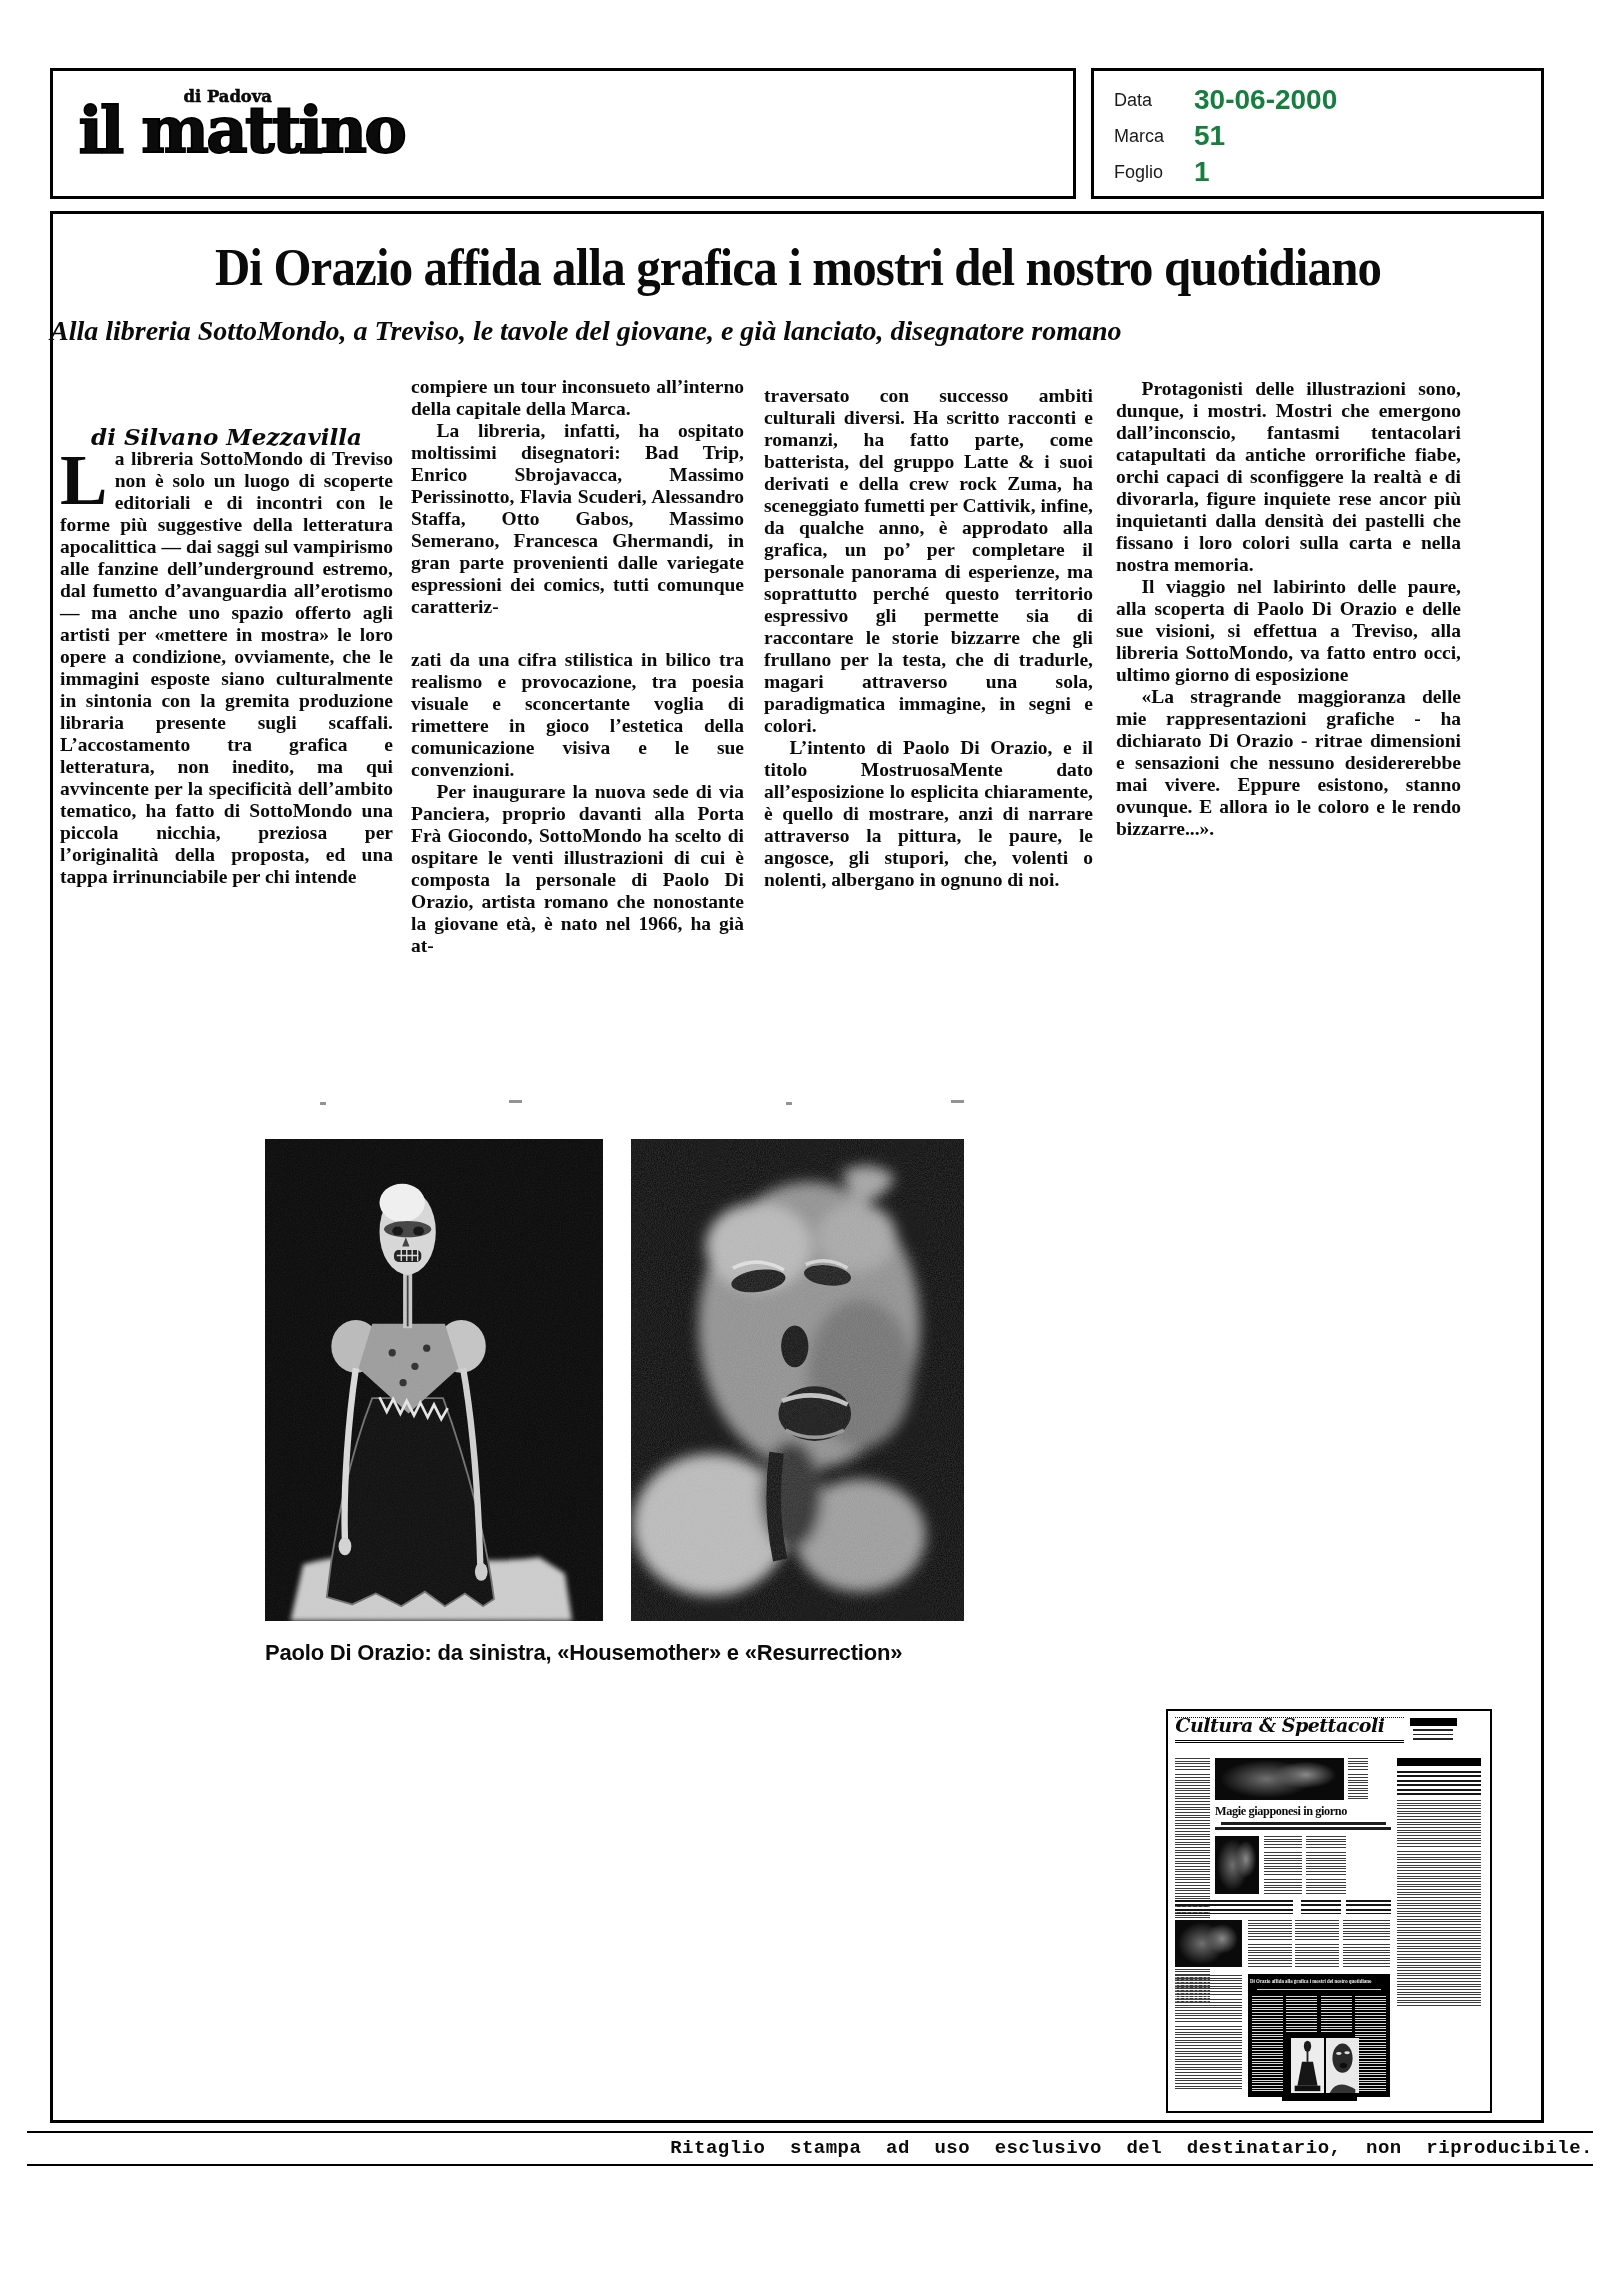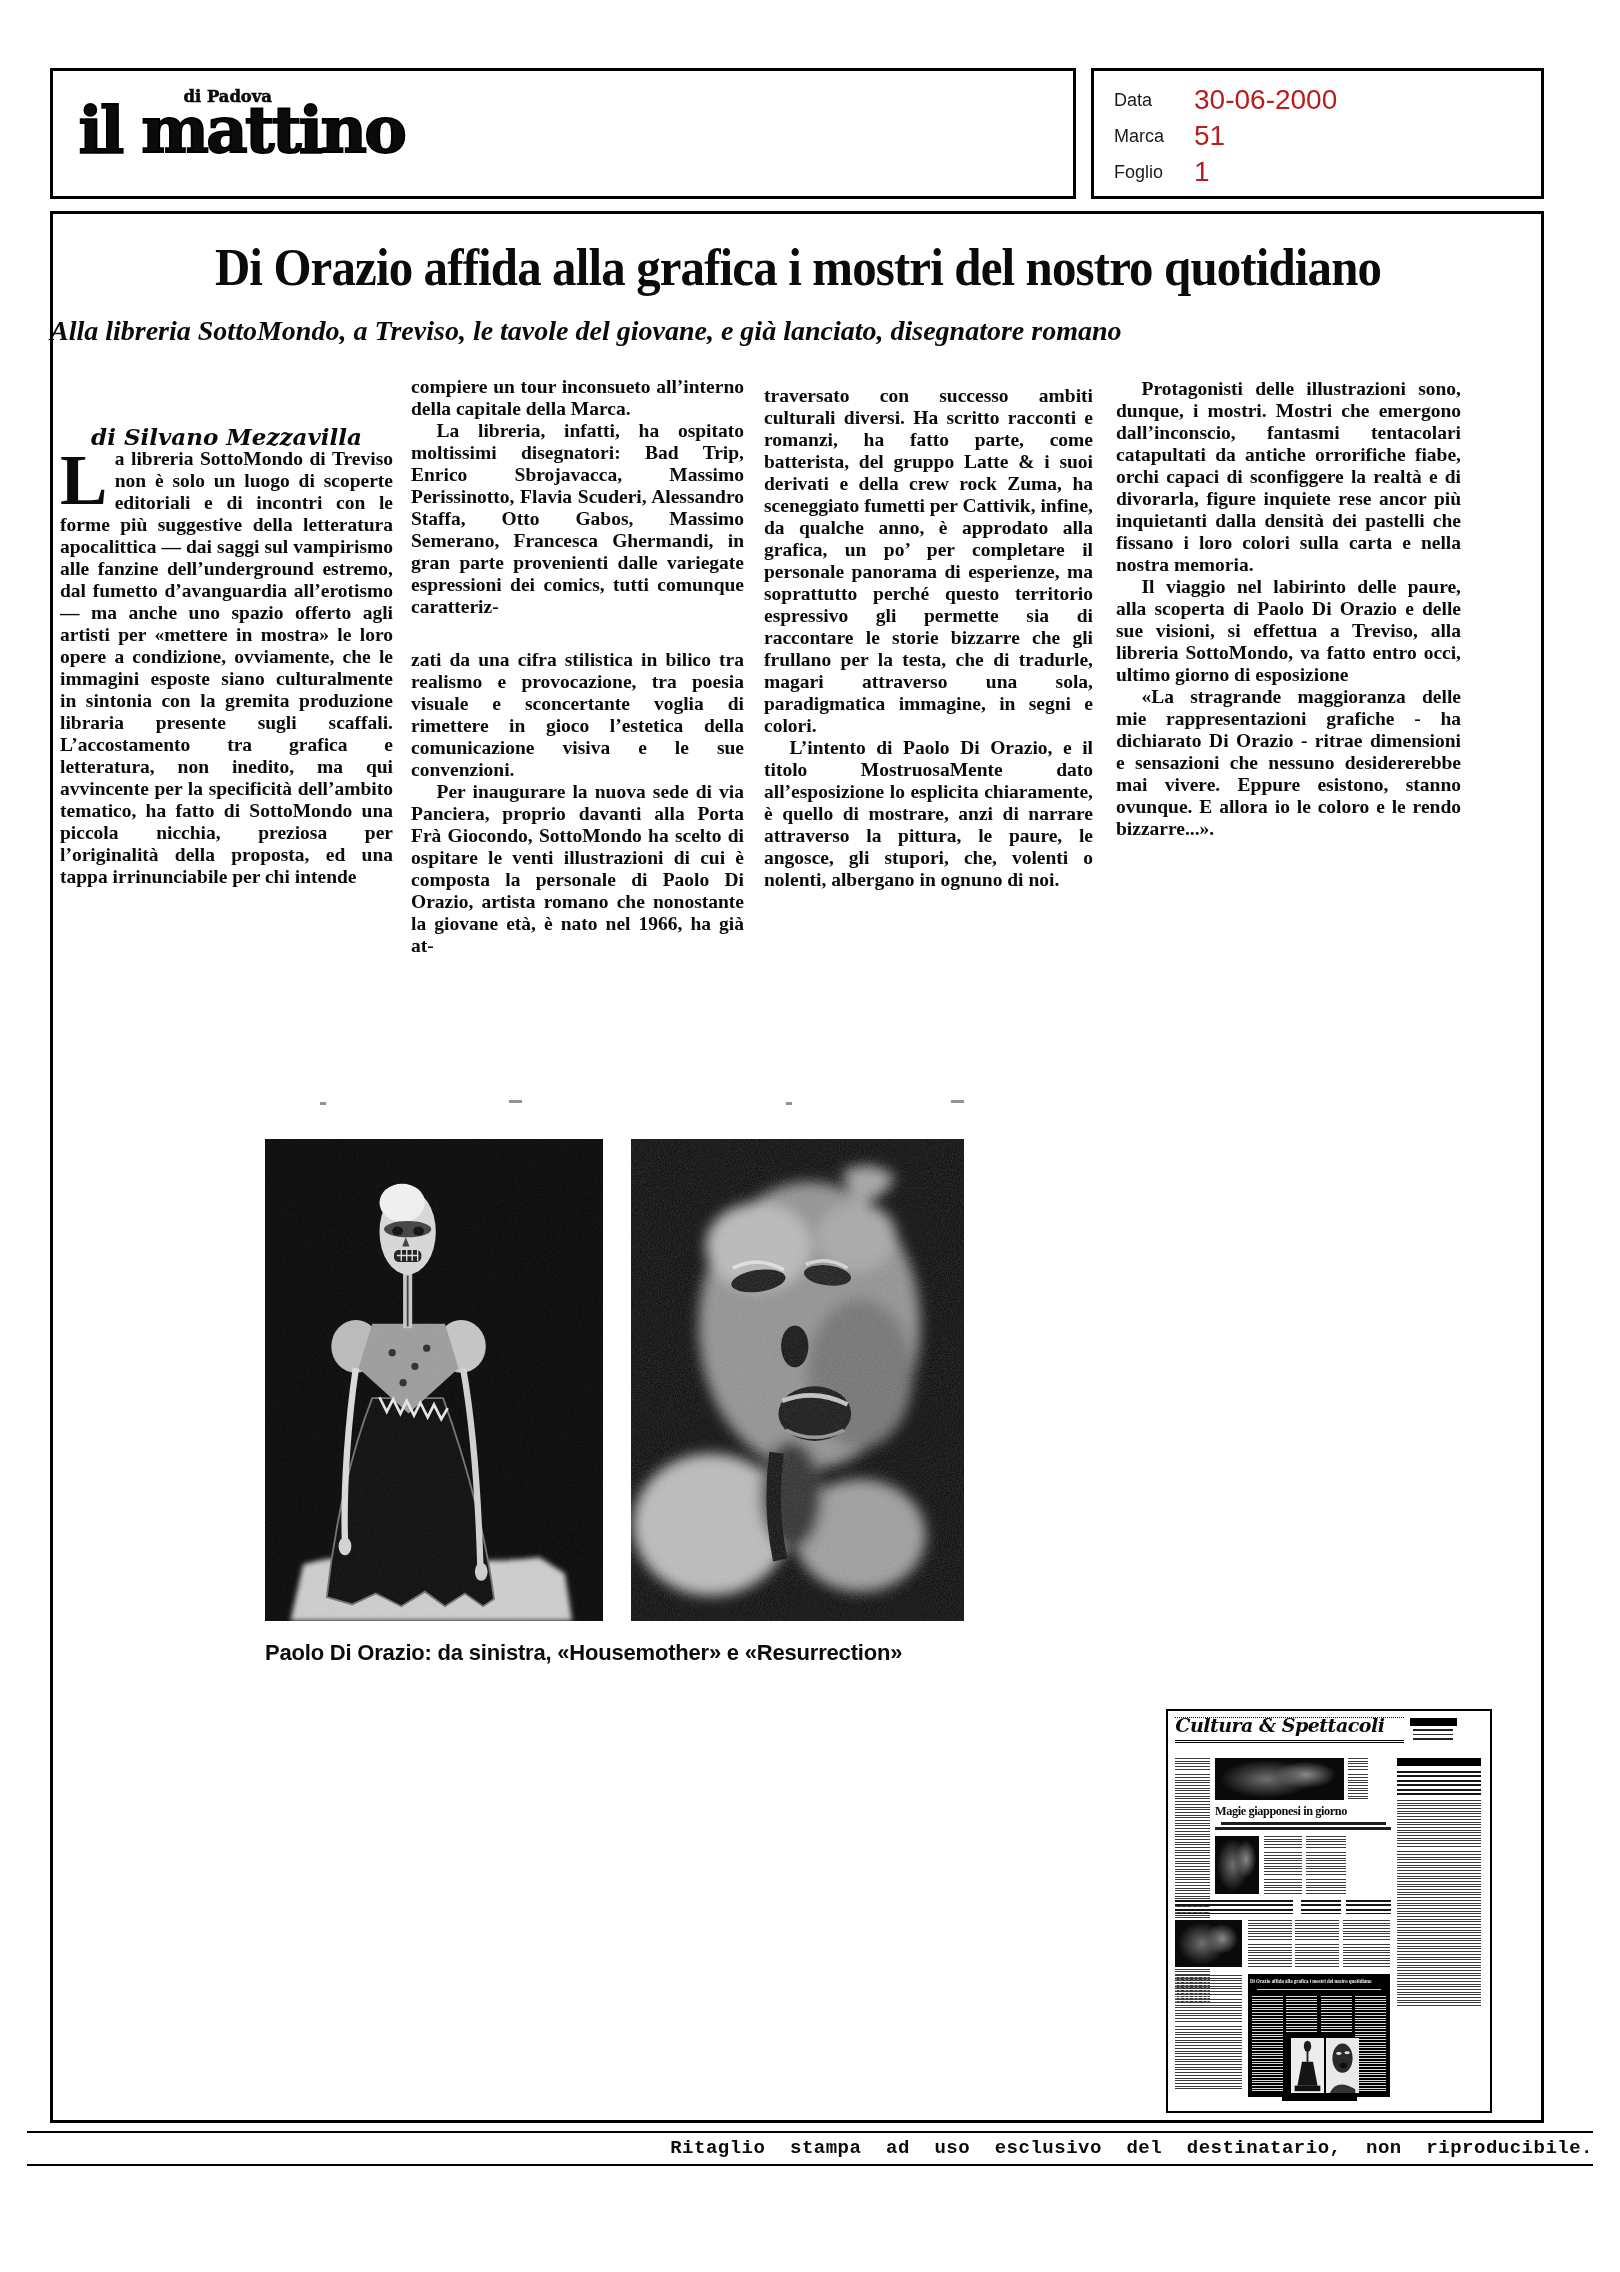--- a/index.html
+++ b/index.html
@@ -7,21 +7,21 @@
   .abs{position:absolute;}
 
   
   .logo-box{left:50px;top:68px;width:1020px;height:125px;border:3.6px solid #000;background:#fff;}
   .logo-wrap{position:absolute;left:25.5px;top:27px;}
   .logo-main{font-family:"DejaVu Serif",serif;font-weight:bold;font-size:64px;letter-spacing:-2.7px;line-height:64px;-webkit-text-stroke:1.8px #000;}
   .logo-sub{position:absolute;left:105px;top:-11px;font-family:"DejaVu Serif",serif;font-weight:bold;font-size:16.4px;letter-spacing:0;-webkit-text-stroke:0.5px #000;}
   .info-box{left:1091px;top:68px;width:447px;height:125px;border:3.6px solid #000;background:#fff;font-family:"Liberation Sans",sans-serif;}
   .info-row{position:absolute;left:20px;height:31px;}
   .info-label{font-size:18px;color:#1a1a1a;display:inline-block;width:76px;}
-  .info-value{font-weight:normal;font-size:28px;color:#b91c1c;vertical-align:-2.7px;}
+  .info-value{font-weight:bold;font-size:28px;color:#15803d;vertical-align:-2.7px;}
 
   
   .main-box{left:50px;top:211px;width:1488px;height:1906px;border:3.6px solid #000;background:#fff;}
   .headline{left:50px;top:238px;width:1496px;text-align:center;font-size:52px;font-weight:bold;letter-spacing:-0.9px;transform:scaleX(.94);}
   .subhead{left:50px;top:315px;width:1496px;font-size:28px;font-weight:bold;font-style:italic;}
 
   .col{position:absolute;text-align:justify;font-size:19.5px;line-height:22px;font-weight:600;}
   .col p{margin:0;}
   .col p.indent{text-indent:25.5px;}
   .byline{text-align:center;font-family:"DejaVu Serif",serif;font-style:italic;font-weight:bold;font-size:23px;margin:0 0 23.6px 0;}

